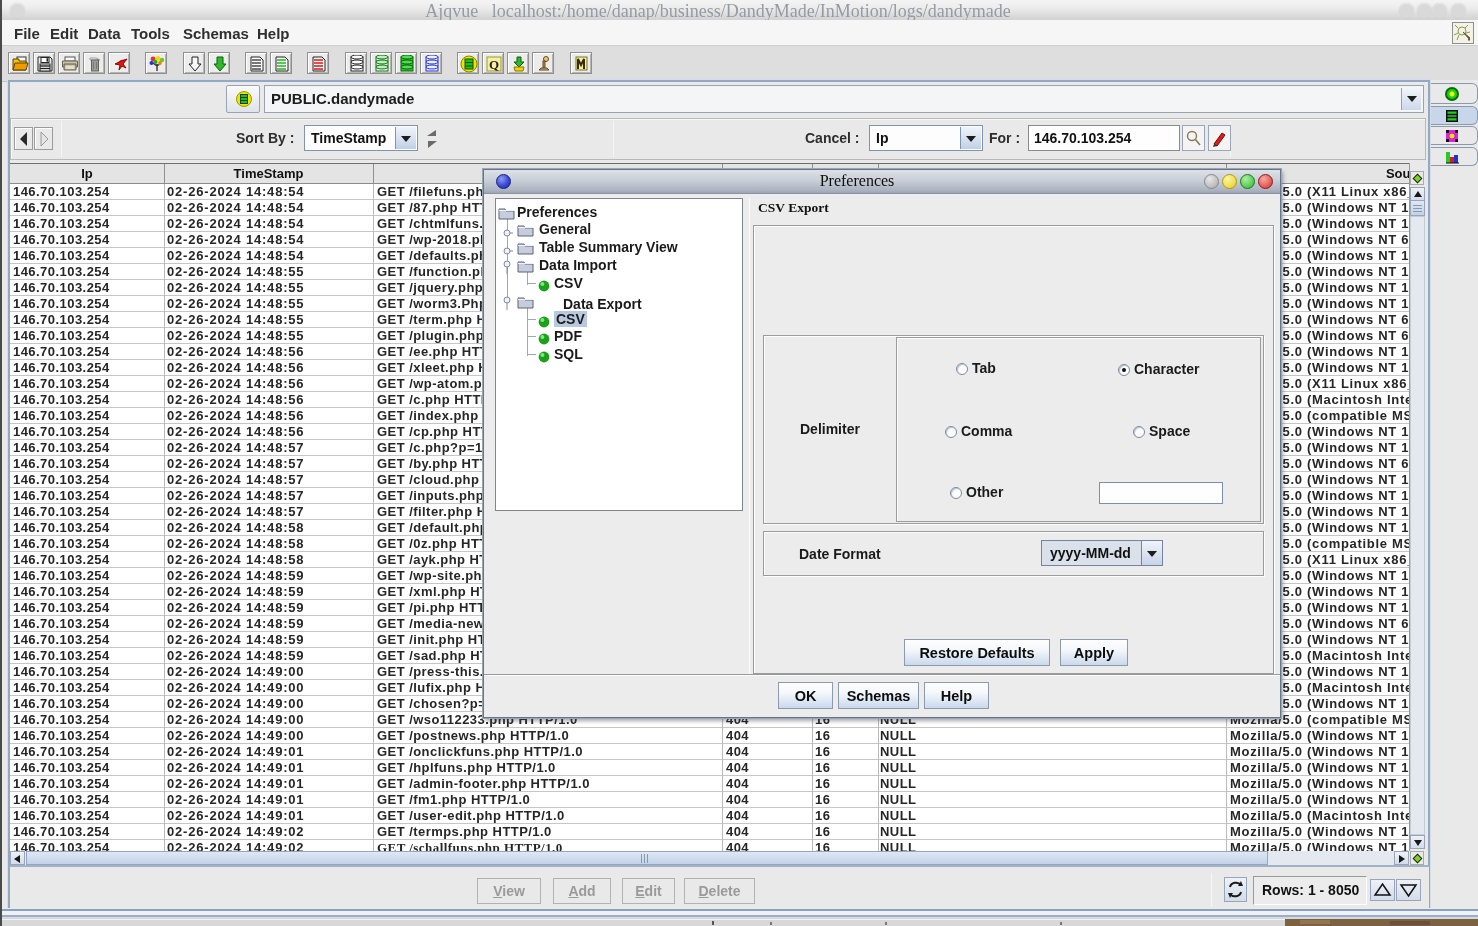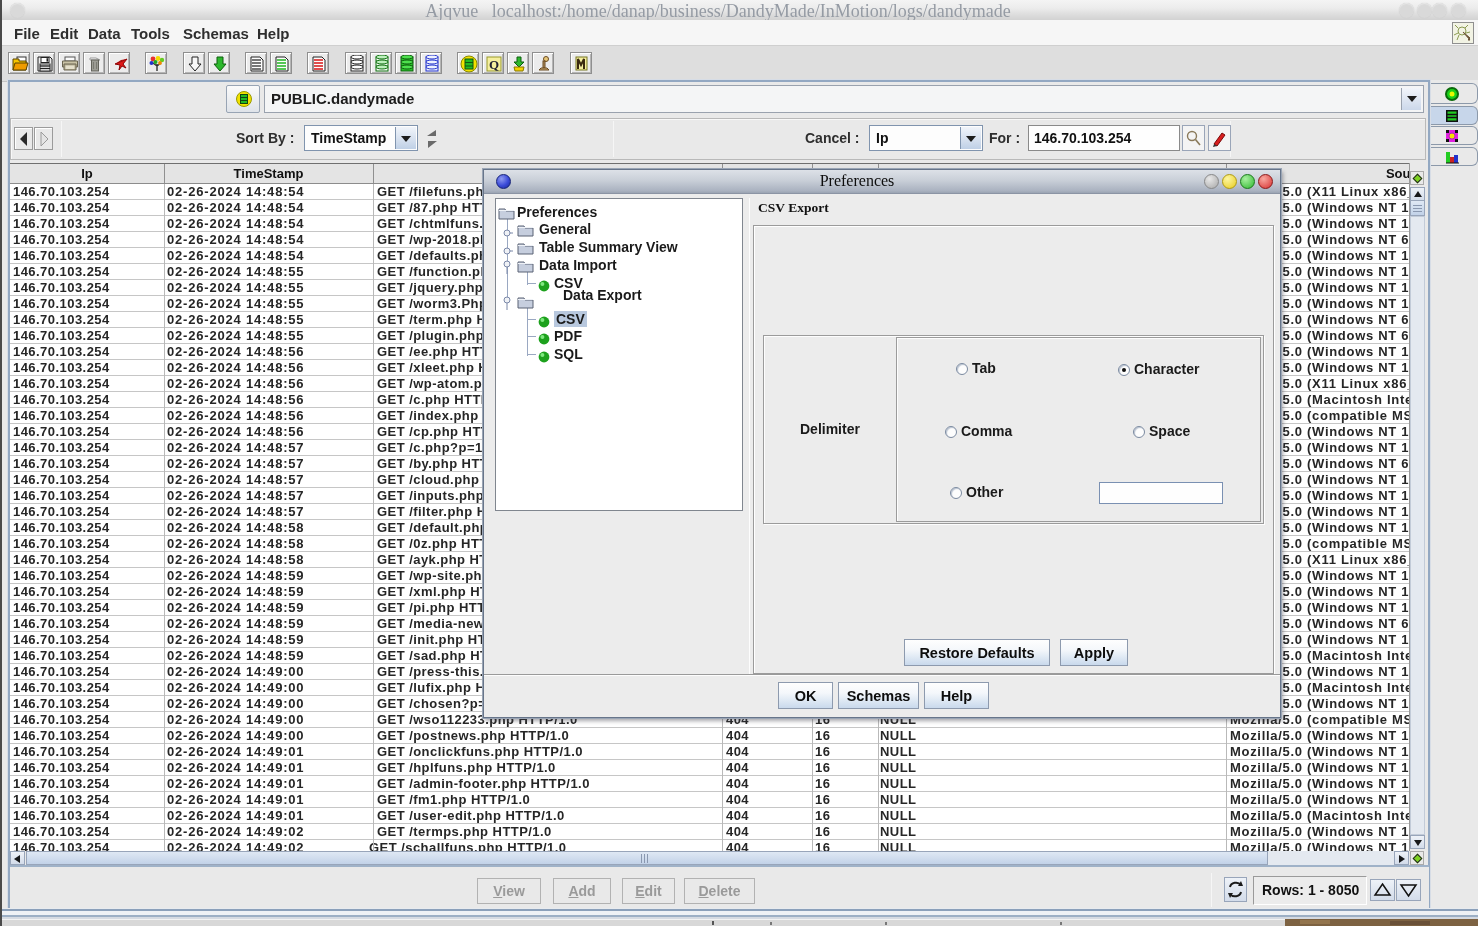--- a/index.html
+++ b/index.html
@@ -727,21 +727,21 @@
             <span style="left:157px;letter-spacing:0.8px;">02-26-2024 14:49:02</span>
             <span style="left:367px;">GET /termps.php HTTP/1.0</span>
             <span style="left:716px;">404</span>
             <span style="left:805px;">16</span>
             <span style="left:870px;">NULL</span>
             <span style="left:1220px;letter-spacing:0.7px;">Mozilla/5.0 (Windows NT 10</span>
           </div>
 <div class="trow" style="top:656px;">
             <span style="left:3px;">146.70.103.254</span>
             <span style="left:157px;letter-spacing:0.8px;">02-26-2024 14:49:02</span>
-            <span style="left:359px;">GET /schallfuns.php HTTP/1.0</span>
+            <span style="left:367px;font-family:Liberation Serif, serif;">GET /schallfuns.php HTTP/1.0</span>
             <span style="left:716px;">404</span>
             <span style="left:805px;">16</span>
             <span style="left:870px;">NULL</span>
             <span style="left:1220px;letter-spacing:0.7px;">Mozilla/5.0 (Windows NT 10</span>
           </div>
 <div class="colline" style="left:154px;height:668px;"></div>
 <div class="colline" style="left:363px;height:668px;"></div>
 <div class="colline" style="left:712px;height:668px;"></div>
 <div class="colline" style="left:802px;height:668px;"></div>
 <div class="colline" style="left:868px;height:668px;"></div>
@@ -885,21 +885,21 @@
           </svg></span>
 <span class="titem" style="left:58px;top:76px;">CSV</span>
 <span class="abs" style="left:7px;top:97px;"><svg width="10" height="14" viewBox="0 0 10 14">
             <circle cx="4" cy="4" r="3" fill="#f0f2f6" stroke="#7a88a8"></circle>
             <line x1="4" y1="7" x2="4" y2="14" stroke="#7a88a8"></line>
           </svg></span>
 <span class="abs" style="left:21px;top:96px;"><svg width="17" height="14" viewBox="0 0 17 14">
             <path d="M1 3 h6 l1 2 h8 v8 h-15 z" fill="#c6cede" stroke="#5a6275"></path>
             <path d="M1 5 h15 v-1 h-15 z" fill="#eef1f6"></path>
           </svg></span>
-<span class="titem" style="left:43px;top:88px;padding-left:24px;">Data Export</span>
+<span class="titem" style="left:43px;top:97px;padding-left:24px;">Data Export</span>
 <span class="abs" style="left:42px;top:115px;"><svg width="12" height="12" viewBox="0 0 12 12">
             <circle cx="6" cy="6" r="5.4" fill="#1da11d"></circle>
             <circle cx="4.4" cy="4" r="2" fill="#7fe87f"></circle>
           </svg></span>
 <span class="titem" style="left:58px;top:112px;background:#b8c8de;padding:0 2px;">CSV</span>
 <span class="abs" style="left:42px;top:132px;"><svg width="12" height="12" viewBox="0 0 12 12">
             <circle cx="6" cy="6" r="5.4" fill="#1da11d"></circle>
             <circle cx="4.4" cy="4" r="2" fill="#7fe87f"></circle>
           </svg></span>
 <span class="titem" style="left:58px;top:129px;">PDF</span>
@@ -920,20 +920,29 @@
           <div class="radio sel" style="left:354px;top:28px;"></div>
           <div class="dlabel" style="left:370px;top:25px;">Character</div>
           <div class="radio" style="left:181px;top:90px;"></div>
           <div class="dlabel" style="left:197px;top:87px;">Comma</div>
           <div class="radio" style="left:369px;top:90px;"></div>
           <div class="dlabel" style="left:385px;top:87px;">Space</div>
           <div class="radio" style="left:186px;top:151px;"></div>
           <div class="dlabel" style="left:202px;top:148px;">Other</div>
           <div class="ifield" style="left:335px;top:146px;width:124px;height:22px;"></div>
         </div>
+<div class="sect" style="top:305px;height:45px;">
+          <div class="dlabel" style="left:35px;top:14px;">Date Format</div>
+          <div style="position:absolute;left:277px;top:8px;width:101px;height:26px;background:#dbe1ea;border:1px solid #76839b;">
+            <span class="abs b" style="left:8px;top:4px;font-size:14px;color:#111;">yyyy-MM-dd</span>
+          </div>
+          <div style="position:absolute;left:377px;top:8px;width:22px;height:26px;background:linear-gradient(180deg,#f0f4fa,#c6d4ea);border:1px solid #76839b;">
+            <i class="darr" style="left:5px;top:10px;"></i>
+          </div>
+        </div>
 <div class="mbtn" style="left:150px;top:413px;width:146px;height:27px;line-height:26px;">Restore Defaults</div>
 <div class="mbtn" style="left:306px;top:413px;width:68px;height:27px;line-height:26px;">Apply</div>
 </div>
 <div class="abs" style="left:0px;top:504px;width:796px;height:2px;background:#9a9a9a;border-bottom:1px solid #fdfdfd;"></div>
 <div class="mbtn" style="left:294px;top:512px;width:55px;height:27px;line-height:26px;">OK</div>
 <div class="mbtn" style="left:354px;top:512px;width:81px;height:27px;line-height:26px;">Schemas</div>
 <div class="mbtn" style="left:440px;top:512px;width:65px;height:27px;line-height:26px;">Help</div>
 </div>
 </div>
 <div id="winbottom">

